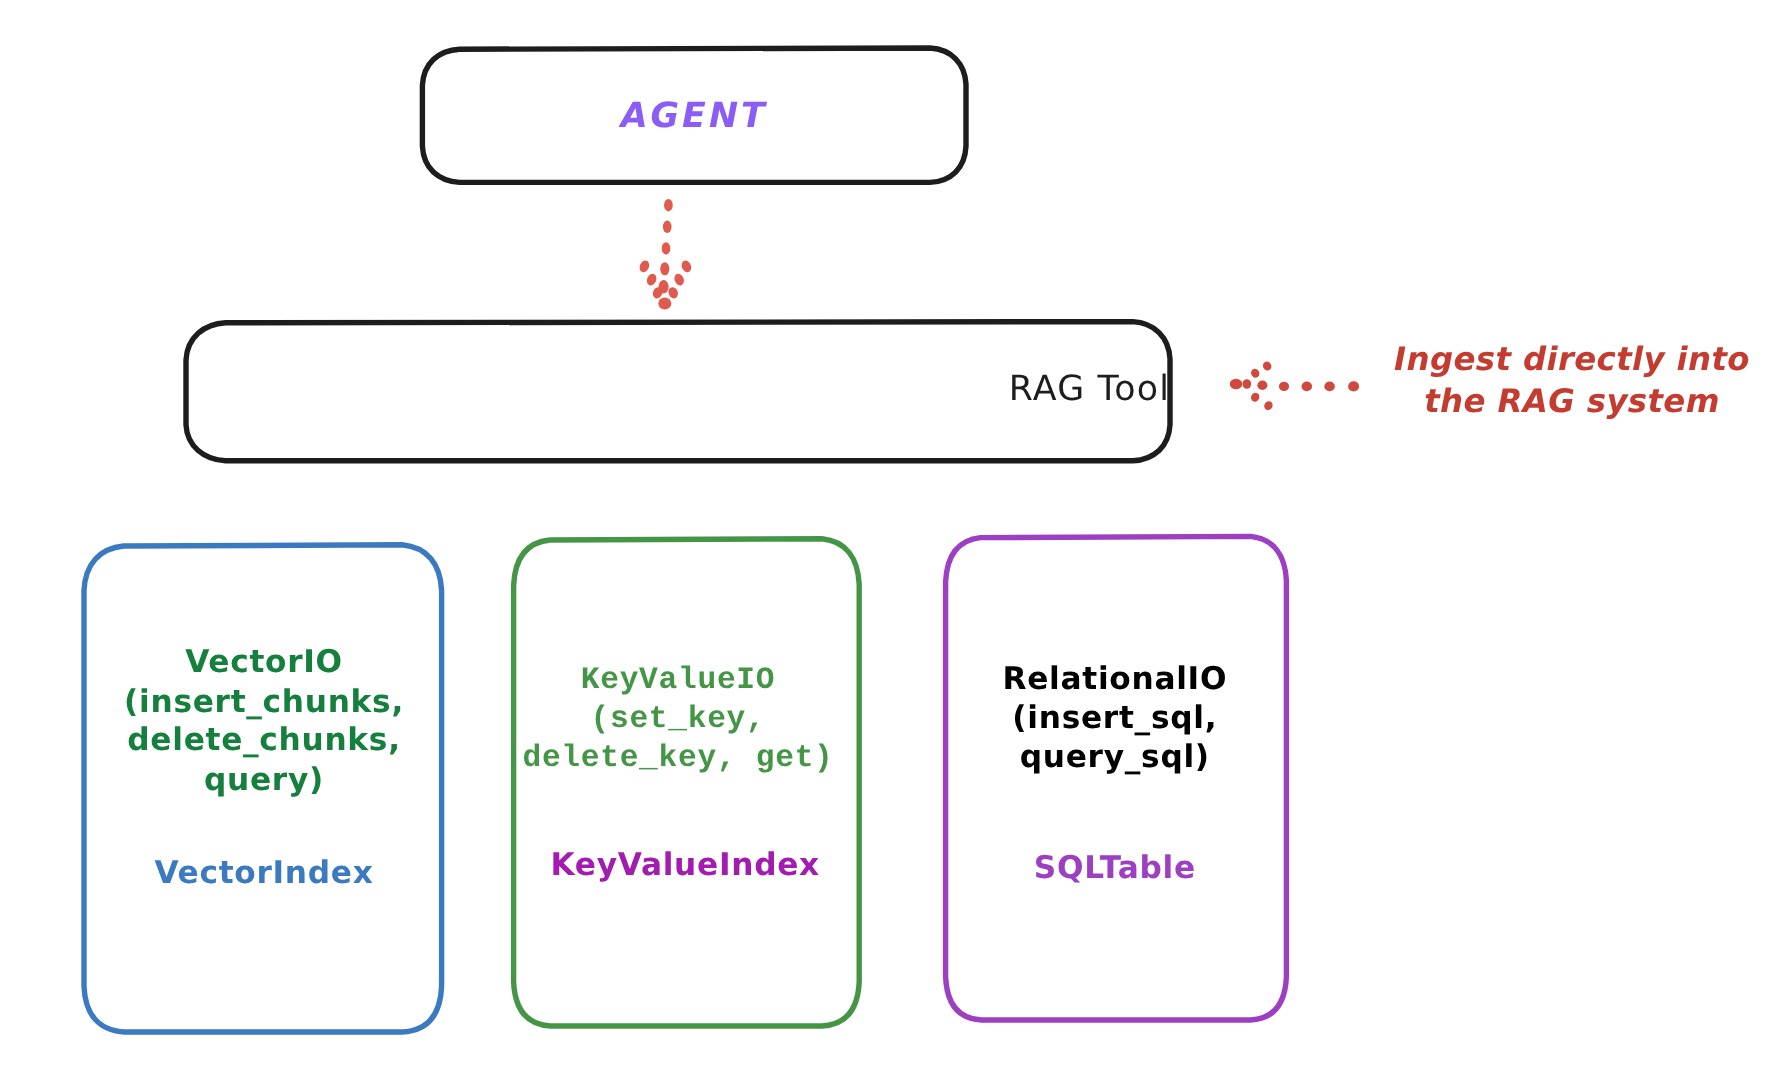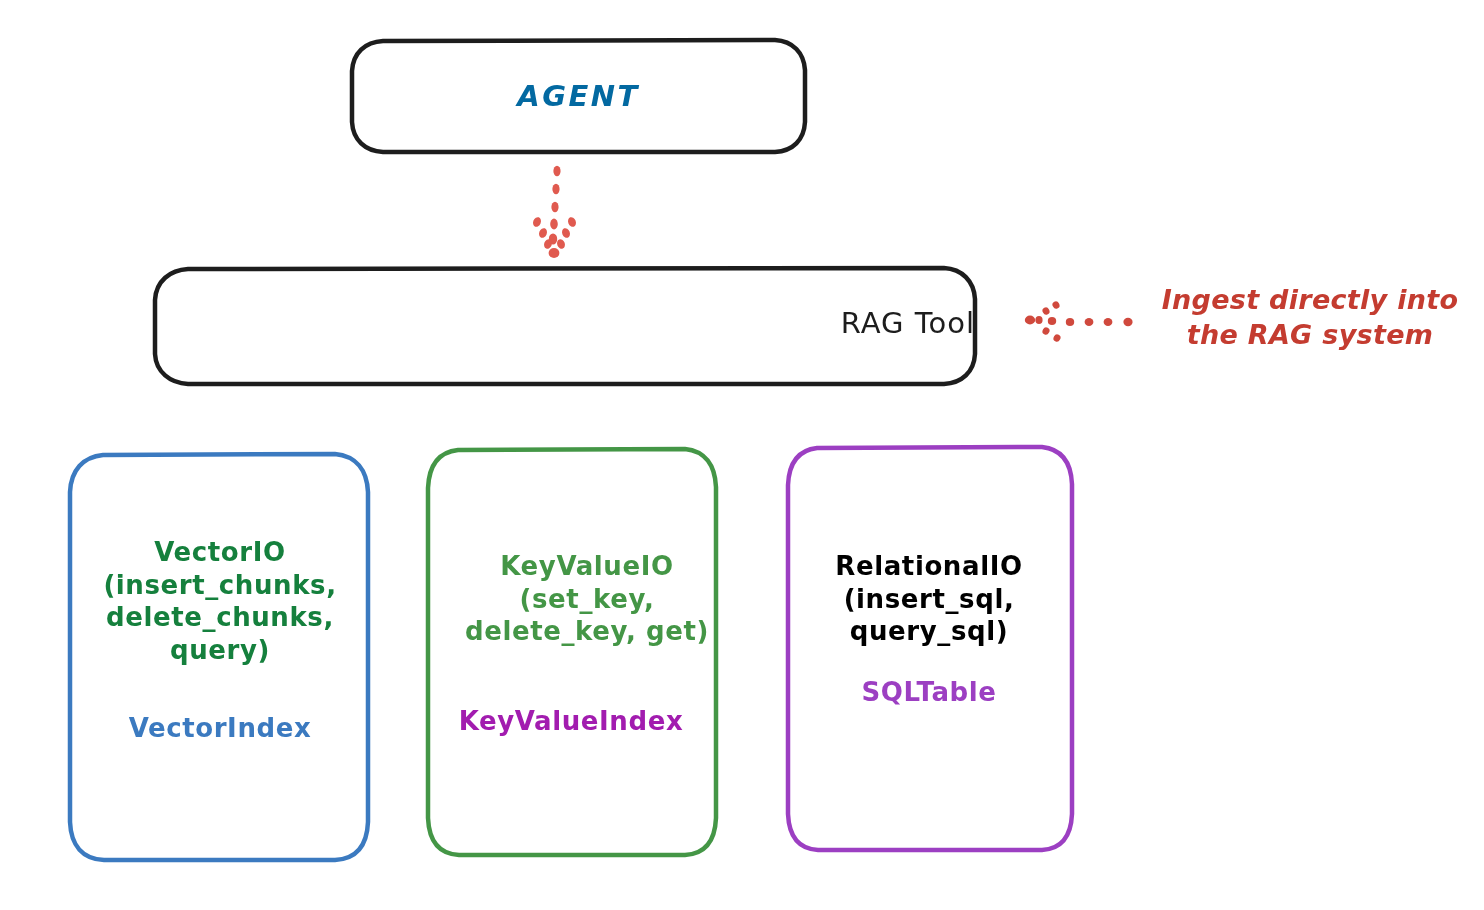--- a/index.html
+++ b/index.html
@@ -31,21 +31,21 @@
     pointer-events: none;
     letter-spacing: 0.5px;
   }
   #agent-label {
     left: 352px;
     top: 78px;
     width: 453px;
     font-size: 29px;
     font-style: italic;
     font-weight: 600;
-    color: #0369a1;
+    color: #8b5cf6;
     letter-spacing: 2.5px;
   }
 
   
   #rag-label {
     left: 155px;
     top: 305px;
     width: 820px;
     font-size: 29px;
     color: #1d1d1d;
@@ -74,24 +74,24 @@
     letter-spacing: 0.6px;
   }
   .store-sub {
     font-size: 26px;
     font-weight: 600;
     letter-spacing: 0.6px;
   }
 
   #vector-title  { left: 70px;  top: 536px; width: 300px; }
   #vector-sub    { left: 70px;  top: 712px; width: 300px; }
-  #kv-title      { left: 425px; top: 550px; width: 324px; }
+  #kv-title      { left: 403px; top: 550px; width: 324px; font-family: Liberation Mono, monospace; }
   #kv-sub        { left: 425px; top: 705px; width: 292px; }
   #rel-title     { left: 786px; top: 550px; width: 286px; }
-  #rel-sub       { left: 786px; top: 676px; width: 286px; }
+  #rel-sub       { left: 786px; top: 708px; width: 286px; }
 </style>
 </head>
 <body>
 
 <svg id="canvas" viewBox="0 0 1484 910" xmlns="http://www.w3.org/2000/svg">
 
   <path fill="#ffffff" stroke="#1d1d1d" stroke-width="4.5" stroke-linecap="round" stroke-linejoin="round" d="M 383 41 L 775 40 C 793 41 804 53 805 70
            L 805 122 C 804 140 793 151 775 152
            L 383 152 C 365 151 353 140 352 122
            L 352 71 C 353 53 365 42 383 41 Z"></path>

